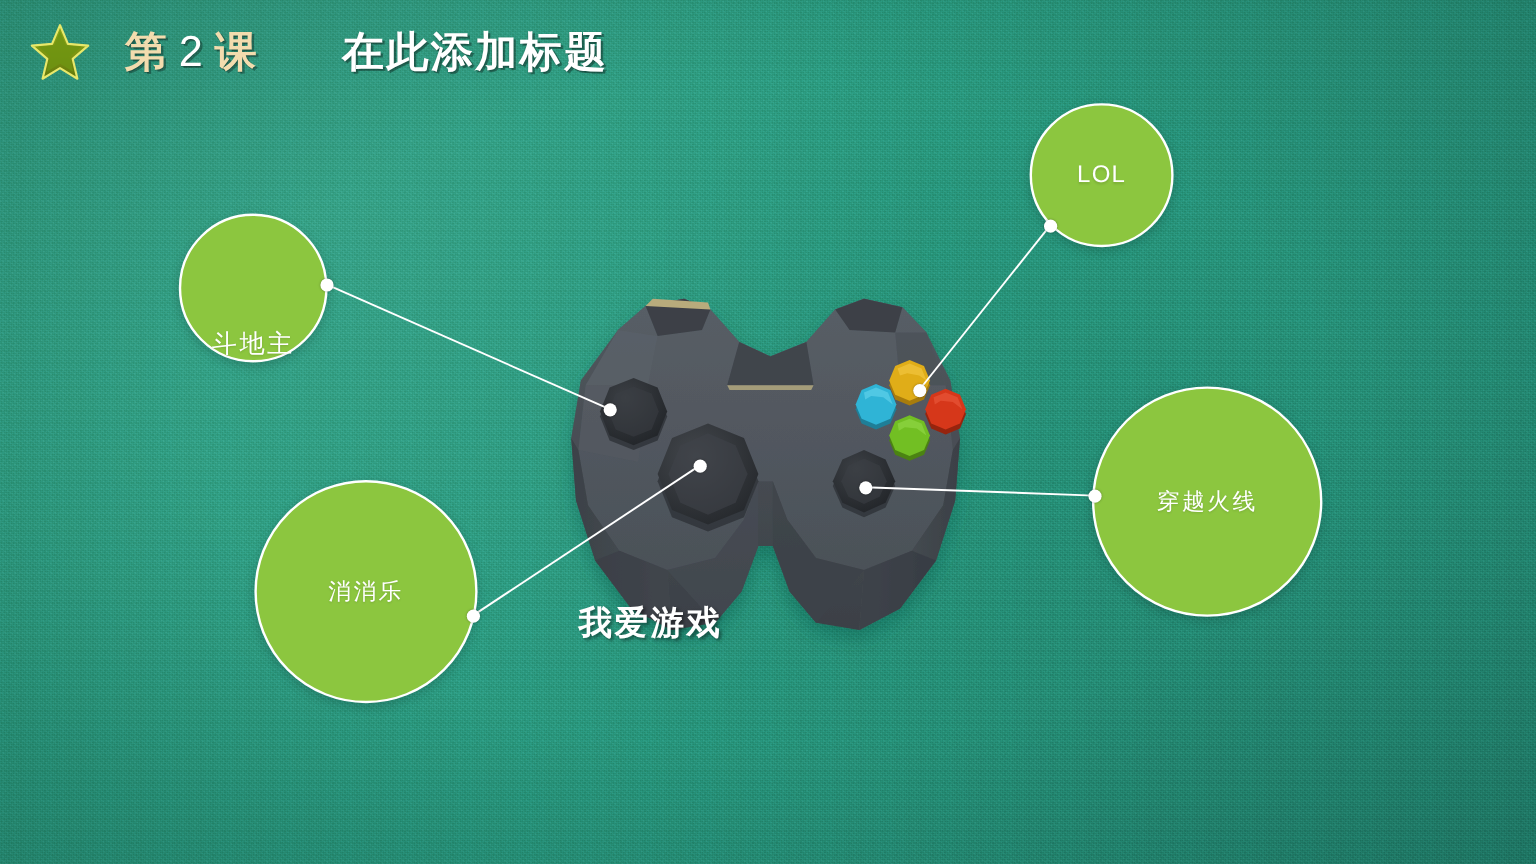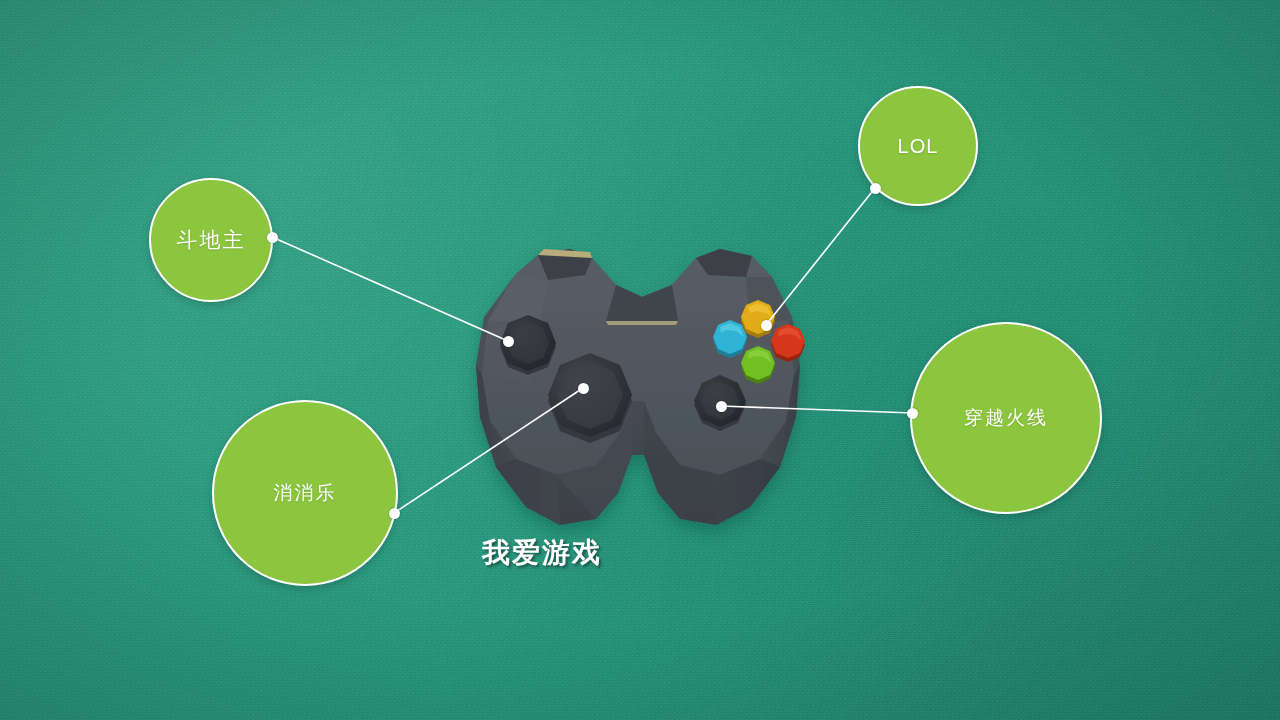--- a/index.html
+++ b/index.html
@@ -75,33 +75,52 @@
   }
   .bubble.big span{font-size:19px;}
   .bubble.latin span{font-size:20px;letter-spacing:1px;}
 
   
   #gamepad{position:absolute;left:420px;top:225px;width:440px;height:330px;}
   #pad-caption{
     position:absolute;left:0;top:500px;width:1084px;text-align:center;
     font-size:28px;font-weight:bold;color:#ffffff;letter-spacing:2px;
     text-shadow:2px 2px 3px rgba(0,0,0,.45);
-    margin-top:34px;
   }
   .dot{position:absolute;width:11px;height:11px;border-radius:50%;background:#ffffff;
        box-shadow:0 0 2px rgba(0,0,0,.35);}
 </style>
 </head>
 <body>
 
 <div id="stage">
   <div id="noise"></div>
   <div id="noise2"></div>
   <div id="vignette"></div>
 
+  <div id="header">
+
+    <svg id="star-icon" viewBox="0 0 52 52">
+      <defs>
+        <linearGradient id="starg" x1="0" y1="0" x2="0" y2="1">
+          <stop offset="0%" stop-color="#8fa818"></stop>
+          <stop offset="55%" stop-color="#7b9412"></stop>
+          <stop offset="100%" stop-color="#61760c"></stop>
+        </linearGradient>
+      </defs>
+      <polygon points="26,3 32.6,18.6 49.5,20 36.6,31.1 40.5,47.6 26,38.8 11.5,47.6 15.4,31.1 2.5,20 19.4,18.6" fill="url(#starg)" stroke="#e8e86a" stroke-width="1.8" stroke-linejoin="round"></polygon>
+      <polygon points="26,8 31,19.8 43.8,20.9 34,29.3 37,41.8 26,35.1 15,41.8 18,29.3 8.2,20.9 21,19.8" fill="#6f9412" opacity=".85"></polygon>
+    </svg>
+
+    <div id="lesson-label">
+      <span>第</span><span class="num">2</span><span>课</span>
+    </div>
+
+    <div id="page-title">在此添加标题</div>
+  </div>
 
   <div id="gamepad">
     <svg width="440" height="330" viewBox="0 0 440 330">
       <defs>
         <linearGradient id="padTop" x1="0" y1="0" x2="0" y2="1">
           <stop offset="0%" stop-color="#585e66"></stop>
           <stop offset="100%" stop-color="#4b5158"></stop>
         </linearGradient>
         <linearGradient id="padFront" x1="0" y1="0" x2="0" y2="1">
           <stop offset="0%" stop-color="#52585f"></stop>
@@ -209,21 +228,21 @@
   </div>
 
   <svg id="links">
       <line x1="272" y1="237" x2="508" y2="341" stroke="#ffffff" stroke-width="1.6"></line>
       <line x1="875" y1="188" x2="766" y2="325" stroke="#ffffff" stroke-width="1.6"></line>
       <line x1="394" y1="513" x2="583" y2="388" stroke="#ffffff" stroke-width="1.6"></line>
       <line x1="912" y1="413" x2="721" y2="406" stroke="#ffffff" stroke-width="1.6"></line>
     </svg>
 
   <div id="bubble-layer">
-      <div class="bubble" style="left: 149px; top: 178px; width: 124px; height: 124px; background: rgb(140, 198, 63);">
+      <div class="bubble" style="left: 149px; top: 178px; width: 124px; height: 124px; background: rgb(140, 198, 63); align-items: flex-end;">
         <span>斗地主</span>
       </div>
       <div class="bubble latin" style="left: 858px; top: 86px; width: 120px; height: 120px; background: rgb(140, 198, 63);">
         <span>LOL</span>
       </div>
       <div class="bubble big" style="left: 212px; top: 400px; width: 186px; height: 186px; background: rgb(140, 198, 63);">
         <span>消消乐</span>
       </div>
       <div class="bubble big" style="left: 910px; top: 322px; width: 192px; height: 192px; background: rgb(140, 198, 63);">
         <span>穿越火线</span>

